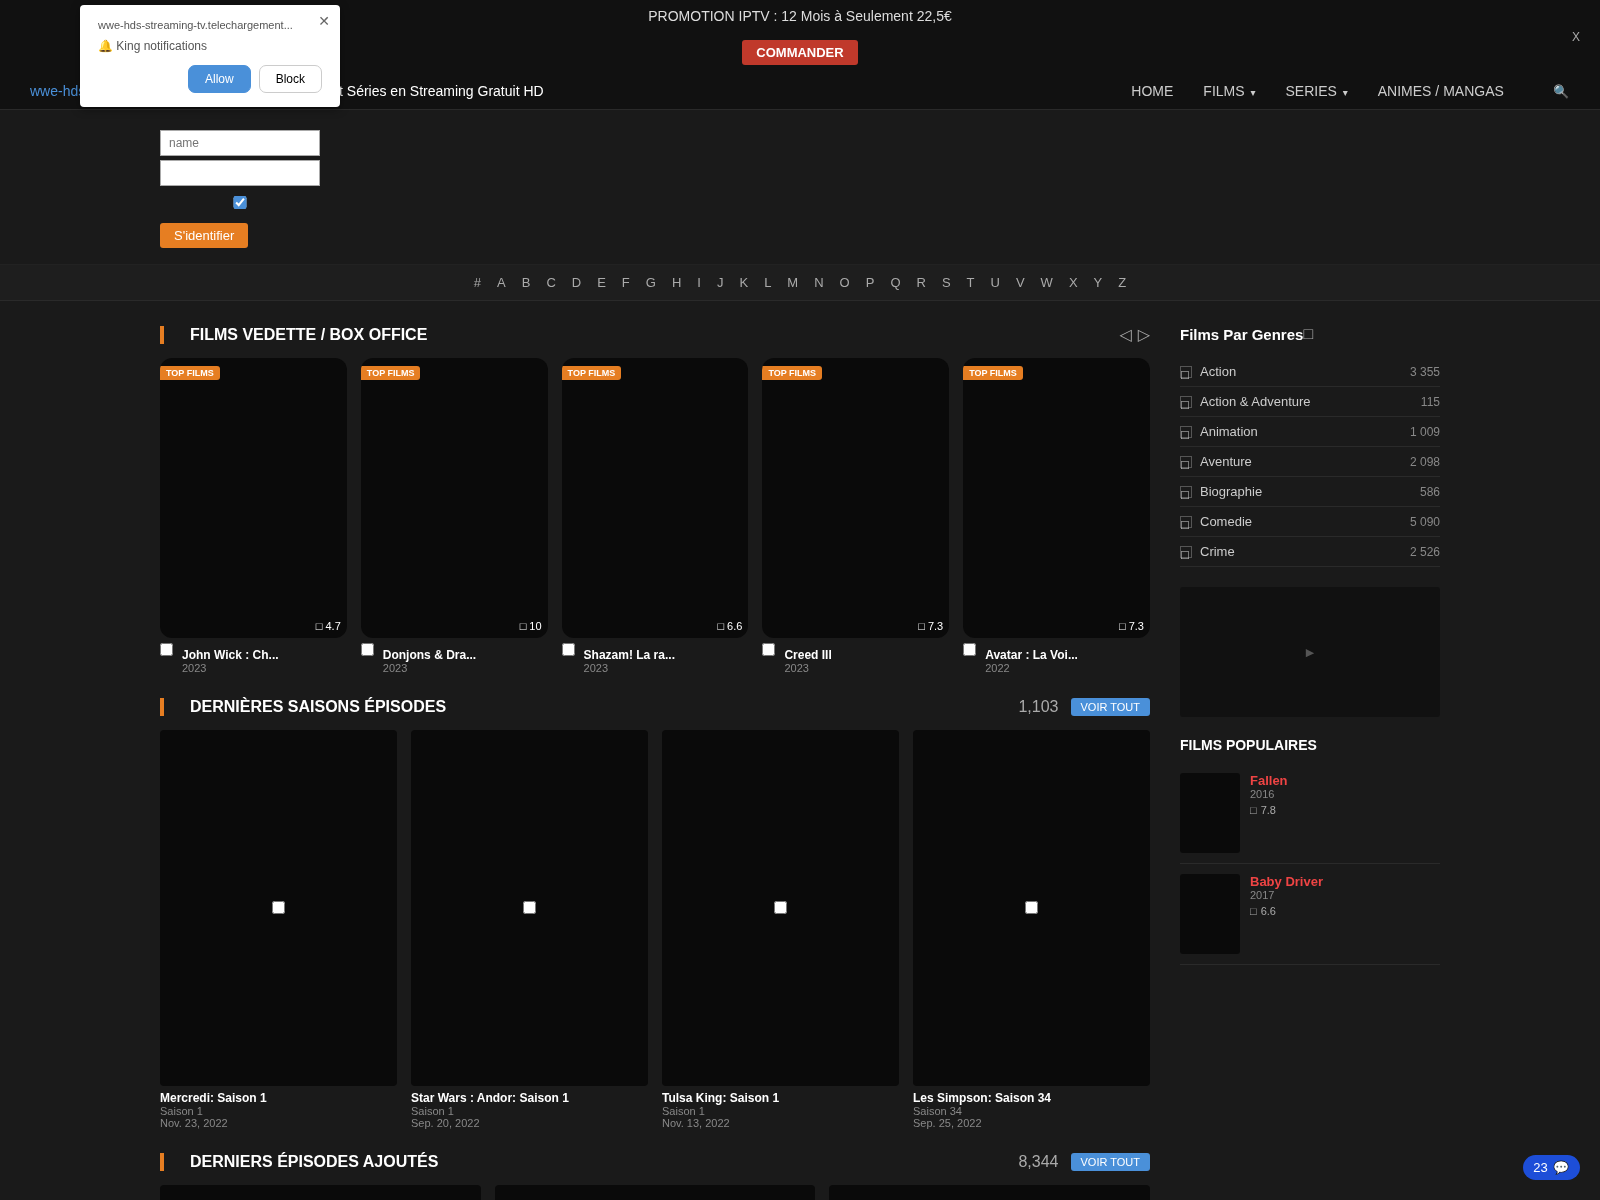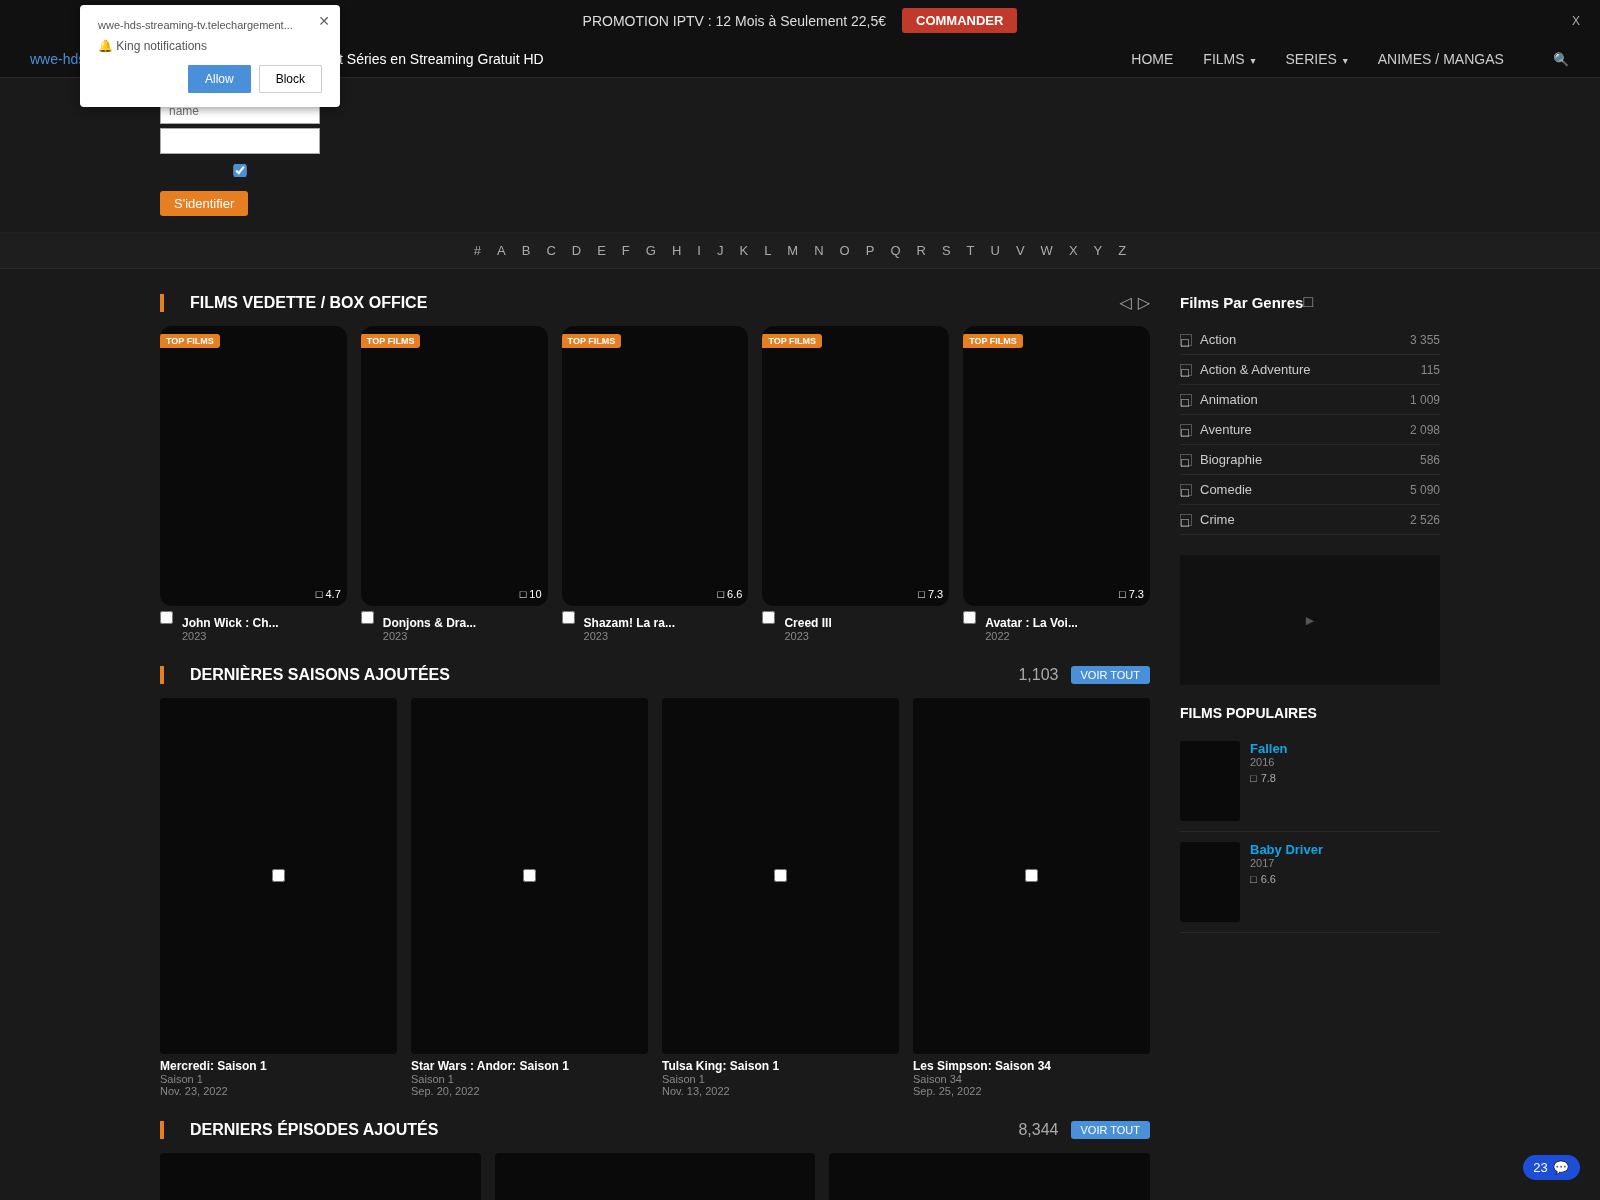--- a/index.html
+++ b/index.html
@@ -7,21 +7,21 @@
 
     
     .notif-popup {
       position: absolute; top: 5px; left: 80px; background: #fff; color: #333; border-radius: 4px;
       box-shadow: 0 2px 10px rgba(0,0,0,0.4); padding: 14px 18px; width: 260px; z-index: 100;
     }
     .notif-popup .close-btn { position: absolute; top: 8px; right: 10px; cursor: pointer; font-size: 14px; color: #666; }
     .notif-title { font-size: 11px; color: #555; margin-bottom: 8px; }
     .notif-msg { font-size: 12px; color: #555; margin-bottom: 12px; }
     .notif-buttons { display: flex; gap: 8px; justify-content: flex-end; }
-    .notif-btn { padding: 6px 16px; border-radius: 1px; border: 1px solid #ccc; cursor: pointer; font-size: 12px; background: #fff; }
+    .notif-btn { padding: 6px 16px; border-radius: 7px; border: 1px solid #ccc; cursor: pointer; font-size: 12px; background: #fff; }
     .notif-btn.allow { background: #4a90d9; color: #fff; border-color: #4a90d9; }
 
     
     .promo-bar {
       background: #111; display: flex; align-items: center; justify-content: center; gap: 16px;
       padding: 8px 0; font-size: 14px; color: #ddd;
     }
     .promo-bar .close-x { position: absolute; right: 20px; color: #aaa; cursor: pointer; font-size: 12px; }
     .commander-btn {
       background: #c0392b; color: #fff; border: none; padding: 5px 14px; border-radius: 3px;
@@ -129,21 +129,21 @@
     .genre-name { display: flex; align-items: center; gap: 8px; }
     .genre-checkbox { width: 12px; height: 12px; border: 1px solid #555; display: inline-block; }
     .genre-count { color: #888; font-size: 12px; }
 
     .sidebar-ad { background: #111; height: 130px; margin: 20px 0; border-radius: 3px; display: flex; align-items: center; justify-content: center; }
 
     .films-populaires-title { font-size: 14px; font-weight: bold; color: #fff; margin: 14px 0 10px 0; }
     .popular-film-item { display: flex; gap: 10px; align-items: flex-start; padding: 10px 0; border-bottom: 1px solid #2a2a2a; }
     .popular-film-thumb { width: 60px; height: 80px; background: #0a0a0a; border-radius: 3px; flex-shrink: 0; }
     .popular-film-info { flex: 1; }
-    .popular-film-title { color: #0ea5e9; font-size: 13px; font-weight: bold; }
+    .popular-film-title { color: #ef4444; font-size: 13px; font-weight: bold; }
     .popular-film-year { color: #888; font-size: 11px; }
     .popular-film-rating { color: #aaa; font-size: 11px; display: flex; align-items: center; gap: 4px; margin-top: 4px; }
 
     
     .notif-count {
       position: fixed; bottom: 20px; right: 20px; background: #1d4ed8;
       color: #fff; padding: 5px 10px; border-radius: 20px; font-size: 13px;
       display: flex; align-items: center; gap: 6px; cursor: pointer;
     }
 
@@ -159,21 +159,21 @@
   <div class="notif-msg">
     <span>🔔</span>
     <span>King notifications</span>
   </div>
   <div class="notif-buttons">
     <button class="notif-btn allow">Allow</button>
     <button class="notif-btn">Block</button>
   </div>
 </div>
 
-<div class="promo-bar" style="position:relative;">
+<div class="promo-bar" style="position:relative;flex-direction:column;">
   <span>PROMOTION IPTV : 12 Mois à Seulement 22,5€</span>
   <button class="commander-btn">COMMANDER</button>
   <span class="close-x">X</span>
 </div>
 
 <div class="main-nav">
   <div class="site-logo">
     <a>wwe-hds-streaming-tv.telechargement...</a>
     <span> = Films et Séries en Streaming Gratuit HD</span>
   </div>
@@ -305,21 +305,21 @@
         <input type="checkbox" class="film-check" style="">
         <div class="film-info">
           <div class="film-title">Avatar : La Voi...</div>
           <div class="film-year">2022</div>
         </div>
       </div>
     </div>
       </div>
 
     <div class="section-header">
-      <div class="section-title">DERNIÈRES SAISONS AJOUTÉES</div>
+      <div class="section-title">DERNIÈRES SAISONS ÉPISODES</div>
       <div class="section-controls">
         <span class="section-count">1,103</span>
         <button class="voir-tout-btn">VOIR TOUT</button>
       </div>
     </div>
 
     <div class="seasons-grid" id="seasons-grid">
         <div class="season-card">
       <div class="season-thumb" style="position: relative;">
         <input type="checkbox" style="position: absolute;">

